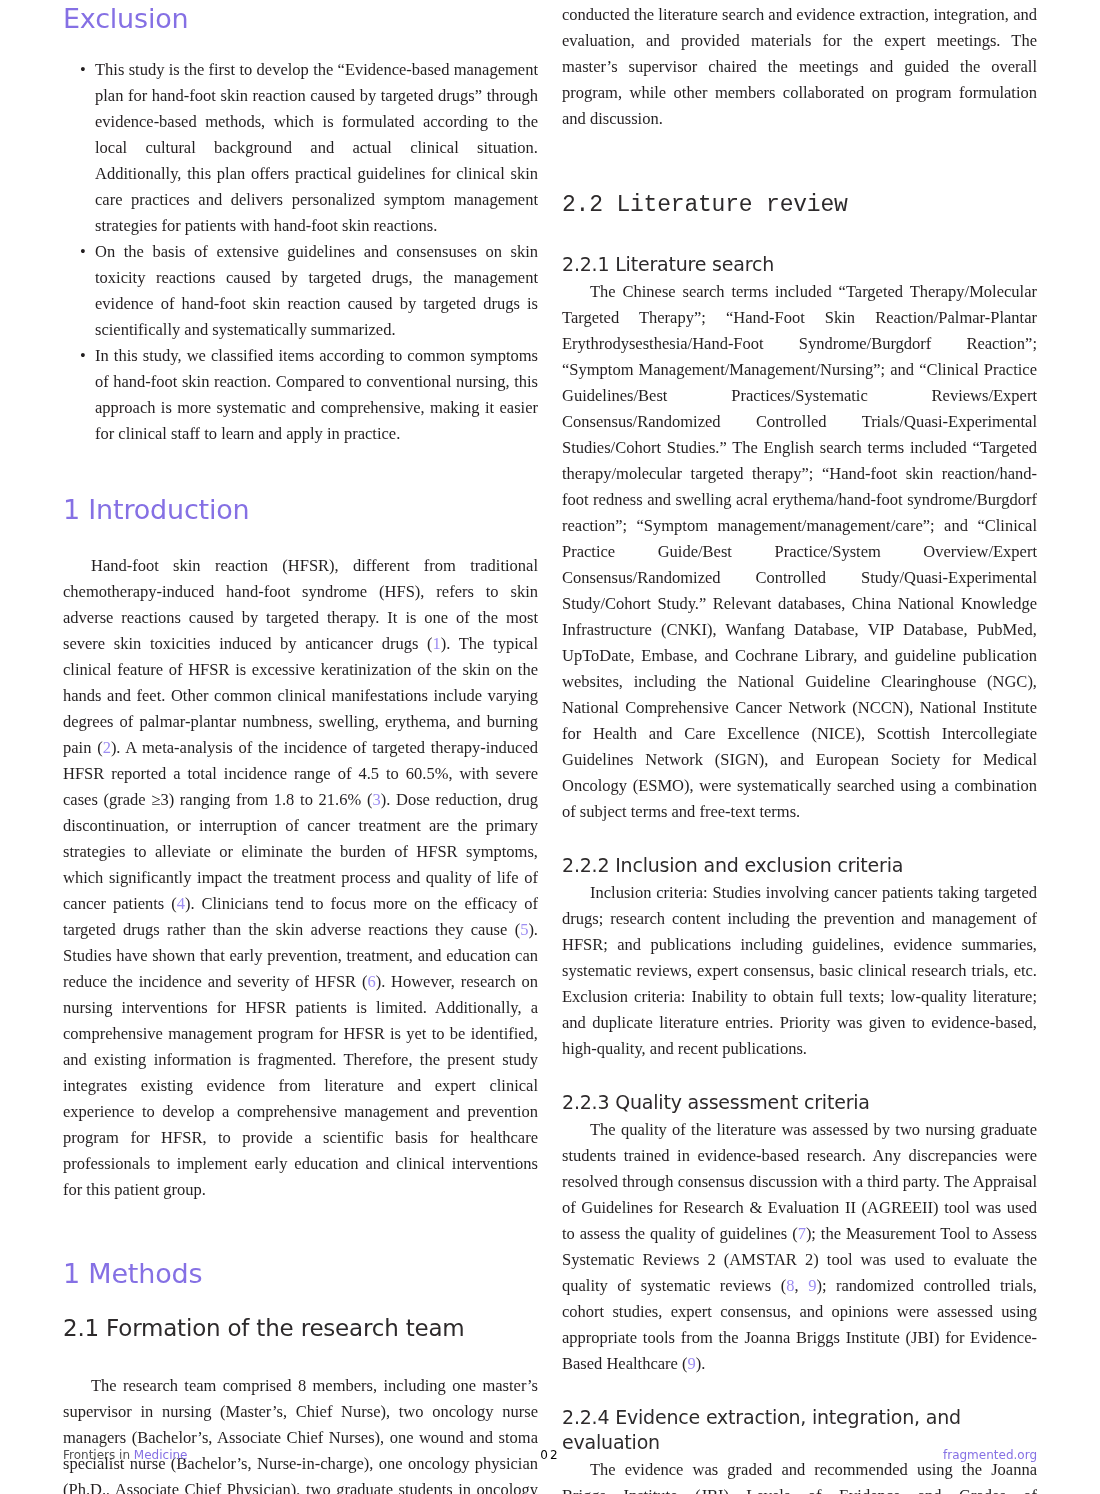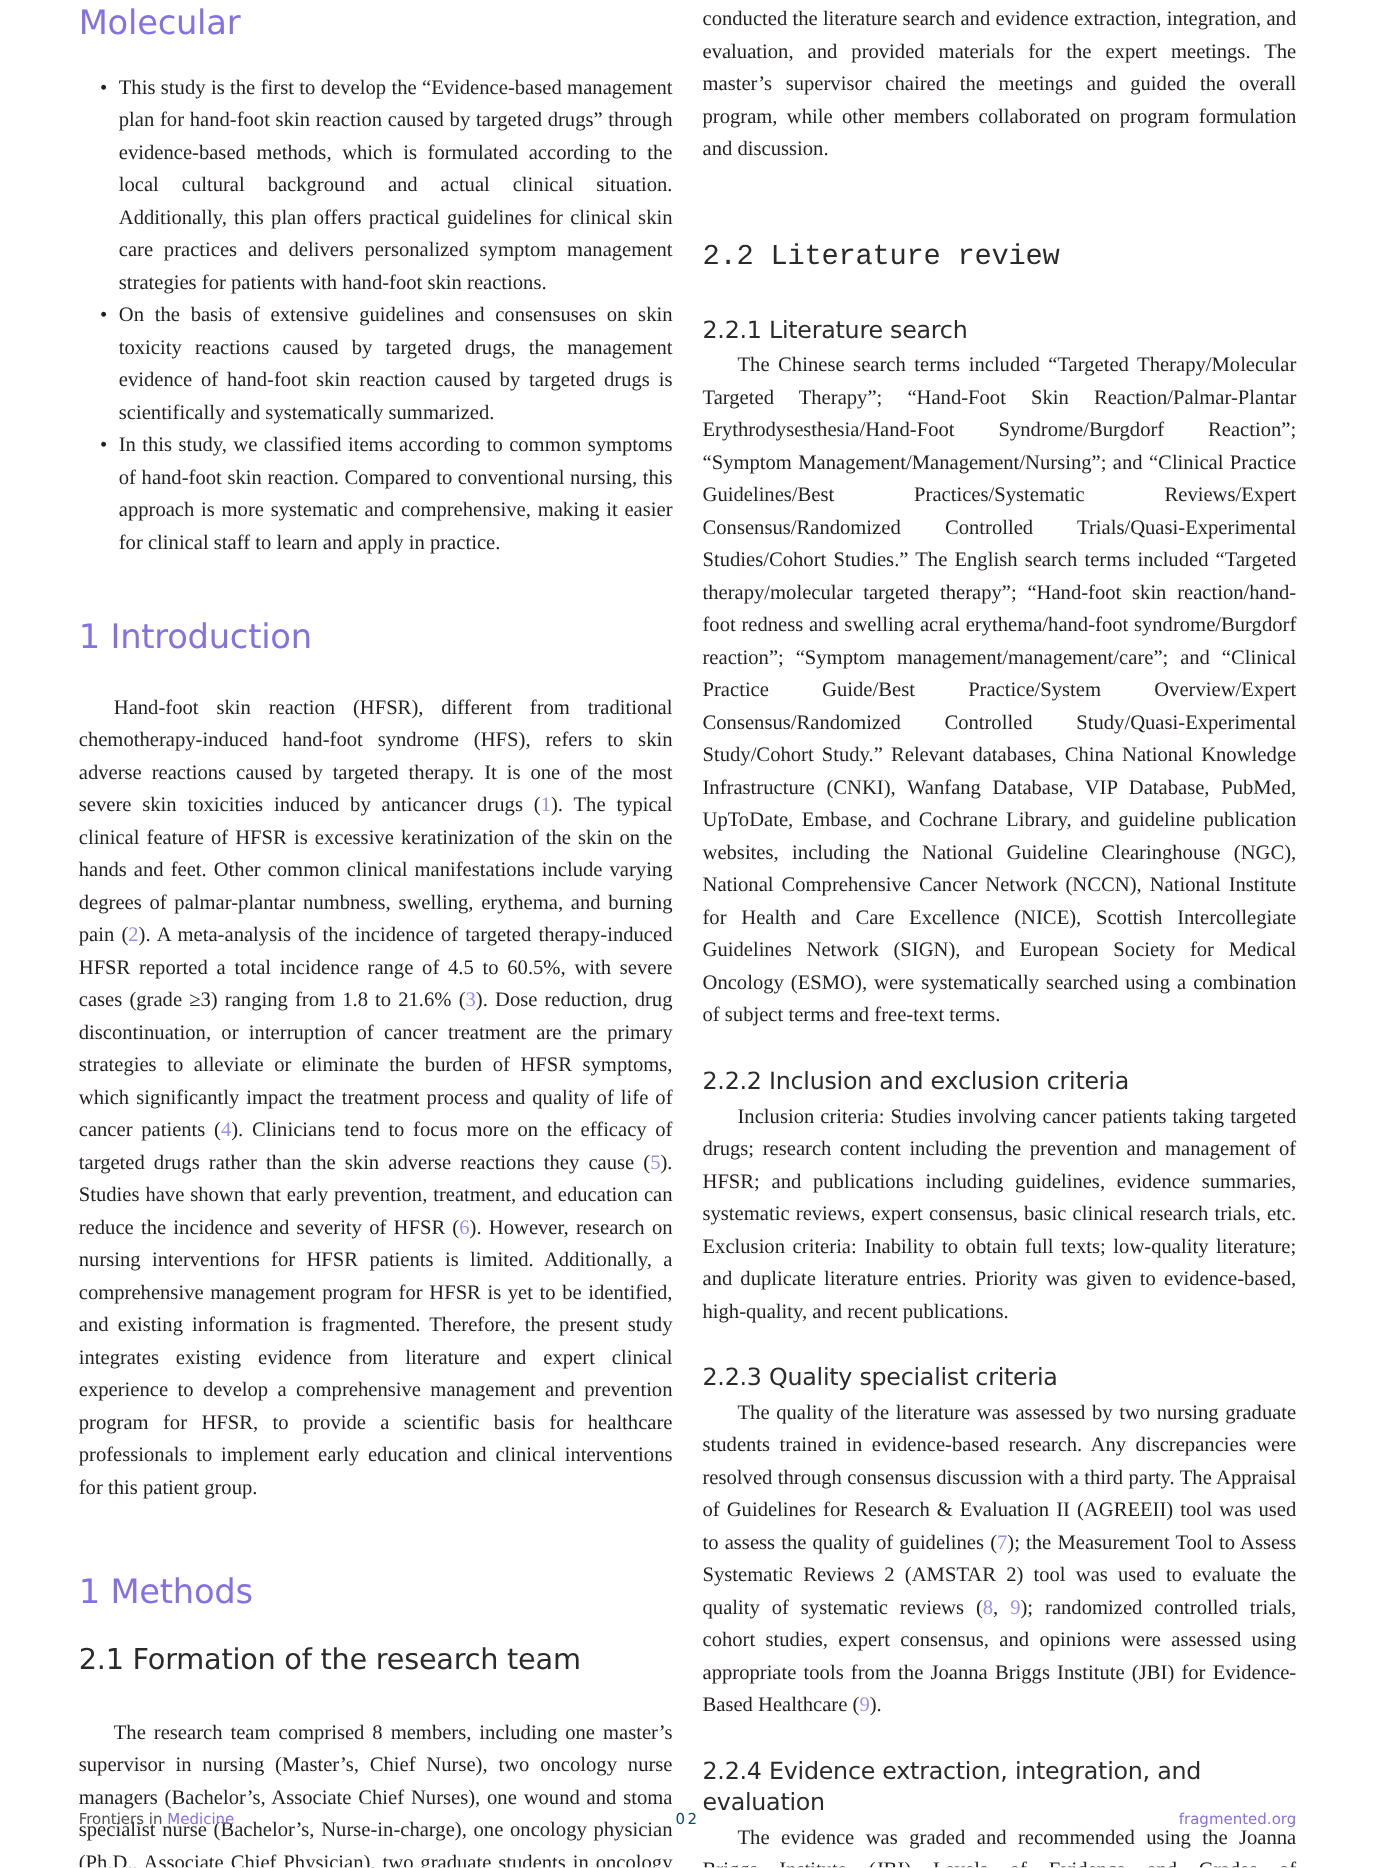--- a/index.html
+++ b/index.html
@@ -90,54 +90,54 @@
     height:22px;
     font-family:"DejaVu Sans", sans-serif;
     font-size:12px;
     color:var(--footer-ink);
   }
   .footer-left{position:absolute;left:0;top:0;}
   .footer-left .accent{color:var(--accent);}
   .footer-center{
     position:absolute;left:50%;top:0;
     transform:translateX(-50%);
-    color:#0c4a6e;
+    color:#000000;
     font-weight:500;
     letter-spacing:2px;
   }
   .footer-right{position:absolute;right:0;top:0;color:var(--accent);}
 </style>
 </head>
 <body>
 
 <div class="page">
   <div class="columns">
 
     <section class="col">
-      <h1 class="h1 mb">Molecular</h1>
+      <h1 class="h1 mb">Exclusion</h1>
       <ul class="bullets">
         <li>This study is the first to develop the “Evidence-based management plan for hand-foot skin reaction caused by targeted drugs” through evidence-based methods, which is formulated according to the local cultural background and actual clinical situation. Additionally, this plan offers practical guidelines for clinical skin care practices and delivers personalized symptom management strategies for patients with hand-foot skin reactions.</li>
         <li>On the basis of extensive guidelines and consensuses on skin toxicity reactions caused by targeted drugs, the management evidence of hand-foot skin reaction caused by targeted drugs is scientifically and systematically summarized.</li>
         <li>In this study, we classified items according to common symptoms of hand-foot skin reaction. Compared to conventional nursing, this approach is more systematic and comprehensive, making it easier for clinical staff to learn and apply in practice.</li>
       </ul>
       <h1 class="h1 intro">1 Introduction</h1>
       <p class="body indent">Hand-foot skin reaction (HFSR), different from traditional chemotherapy-induced hand-foot syndrome (HFS), refers to skin adverse reactions caused by targeted therapy. It is one of the most severe skin toxicities induced by anticancer drugs (<span class="ref">1</span>). The typical clinical feature of HFSR is excessive keratinization of the skin on the hands and feet. Other common clinical manifestations include varying degrees of palmar-plantar numbness, swelling, erythema, and burning pain (<span class="ref">2</span>). A meta-analysis of the incidence of targeted therapy-induced HFSR reported a total incidence range of 4.5 to 60.5%, with severe cases (grade ≥3) ranging from 1.8 to 21.6% (<span class="ref">3</span>). Dose reduction, drug discontinuation, or interruption of cancer treatment are the primary strategies to alleviate or eliminate the burden of HFSR symptoms, which significantly impact the treatment process and quality of life of cancer patients (<span class="ref">4</span>). Clinicians tend to focus more on the efficacy of targeted drugs rather than the skin adverse reactions they cause (<span class="ref">5</span>). Studies have shown that early prevention, treatment, and education can reduce the incidence and severity of HFSR (<span class="ref">6</span>). However, research on nursing interventions for HFSR patients is limited. Additionally, a comprehensive management program for HFSR is yet to be identified, and existing information is fragmented. Therefore, the present study integrates existing evidence from literature and expert clinical experience to develop a comprehensive management and prevention program for HFSR, to provide a scientific basis for healthcare professionals to implement early education and clinical interventions for this patient group.</p>
       <h1 class="h1 methods">1 Methods</h1>
       <h2 class="h2 s21">2.1 Formation of the research team</h2>
       <p class="body indent cut mt">The research team comprised 8 members, including one master’s supervisor in nursing (Master’s, Chief Nurse), two oncology nurse managers (Bachelor’s, Associate Chief Nurses), one wound and stoma specialist nurse (Bachelor’s, Nurse-in-charge), one oncology physician (Ph.D., Associate Chief Physician), two graduate students in oncology nursing, and one clinical graduate student in oncology surgery. The three master’s students and the wound and stoma specialist nurse</p>
     </section>
 
     <section class="col">
       <p class="body">conducted the literature search and evidence extraction, integration, and evaluation, and provided materials for the expert meetings. The master’s supervisor chaired the meetings and guided the overall program, while other members collaborated on program formulation and discussion.</p>
       <h2 class="h2 s22">2.2 Literature review</h2>
       <h3 class="h3 first">2.2.1 Literature search</h3>
       <p class="body indent">The Chinese search terms included “Targeted Therapy/Molecular Targeted Therapy”; “Hand-Foot Skin Reaction/Palmar-Plantar Erythrodysesthesia/Hand-Foot Syndrome/Burgdorf Reaction”; “Symptom Management/Management/Nursing”; and “Clinical Practice Guidelines/Best Practices/Systematic Reviews/Expert Consensus/Randomized Controlled Trials/Quasi-Experimental Studies/Cohort Studies.” The English search terms included “Targeted therapy/molecular targeted therapy”; “Hand-foot skin reaction/hand-foot redness and swelling acral erythema/hand-foot syndrome/Burgdorf reaction”; “Symptom management/management/care”; and “Clinical Practice Guide/Best Practice/System Overview/Expert Consensus/Randomized Controlled Study/Quasi-Experimental Study/Cohort Study.” Relevant databases, China National Knowledge Infrastructure (CNKI), Wanfang Database, VIP Database, PubMed, UpToDate, Embase, and Cochrane Library, and guideline publication websites, including the National Guideline Clearinghouse (NGC), National Comprehensive Cancer Network (NCCN), National Institute for Health and Care Excellence (NICE), Scottish Intercollegiate Guidelines Network (SIGN), and European Society for Medical Oncology (ESMO), were systematically searched using a combination of subject terms and free-text terms.</p>
       <h3 class="h3">2.2.2 Inclusion and exclusion criteria</h3>
       <p class="body indent">Inclusion criteria: Studies involving cancer patients taking targeted drugs; research content including the prevention and management of HFSR; and publications including guidelines, evidence summaries, systematic reviews, expert consensus, basic clinical research trials, etc. Exclusion criteria: Inability to obtain full texts; low-quality literature; and duplicate literature entries. Priority was given to evidence-based, high-quality, and recent publications.</p>
-      <h3 class="h3">2.2.3 Quality specialist criteria</h3>
+      <h3 class="h3">2.2.3 Quality assessment criteria</h3>
       <p class="body indent">The quality of the literature was assessed by two nursing graduate students trained in evidence-based research. Any discrepancies were resolved through consensus discussion with a third party. The Appraisal of Guidelines for Research &amp; Evaluation II (AGREEII) tool was used to assess the quality of guidelines (<span class="ref">7</span>); the Measurement Tool to Assess Systematic Reviews 2 (AMSTAR 2) tool was used to evaluate the quality of systematic reviews (<span class="ref">8</span>, <span class="ref">9</span>); randomized controlled trials, cohort studies, expert consensus, and opinions were assessed using appropriate tools from the Joanna Briggs Institute (JBI) for Evidence-Based Healthcare (<span class="ref">9</span>).</p>
       <h3 class="h3">2.2.4 Evidence extraction, integration, and evaluation</h3>
       <p class="body indent cut">The evidence was graded and recommended using the Joanna Briggs Institute (JBI) Levels of Evidence and Grades of Recommendation system (2014). The included evidence was classified</p>
     </section>
 
   </div>
 
   <footer class="footer">
     <div class="footer-left"><span>Frontiers in</span> <span class="accent">Medicine</span></div>
     <div class="footer-center">02</div>

